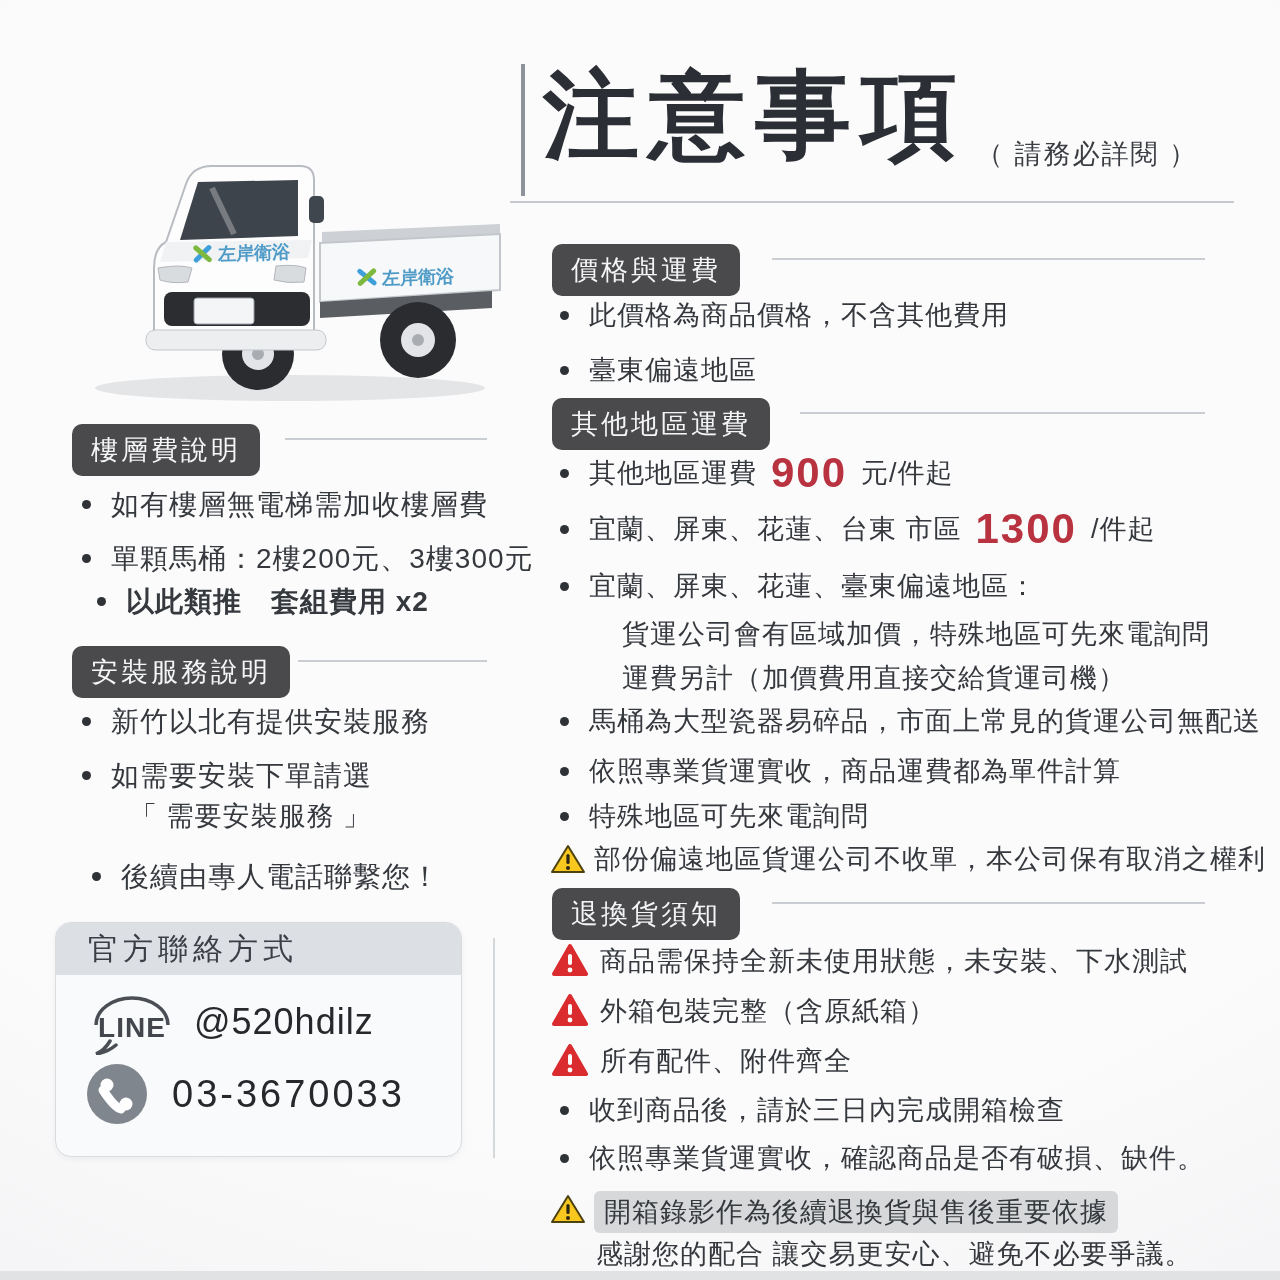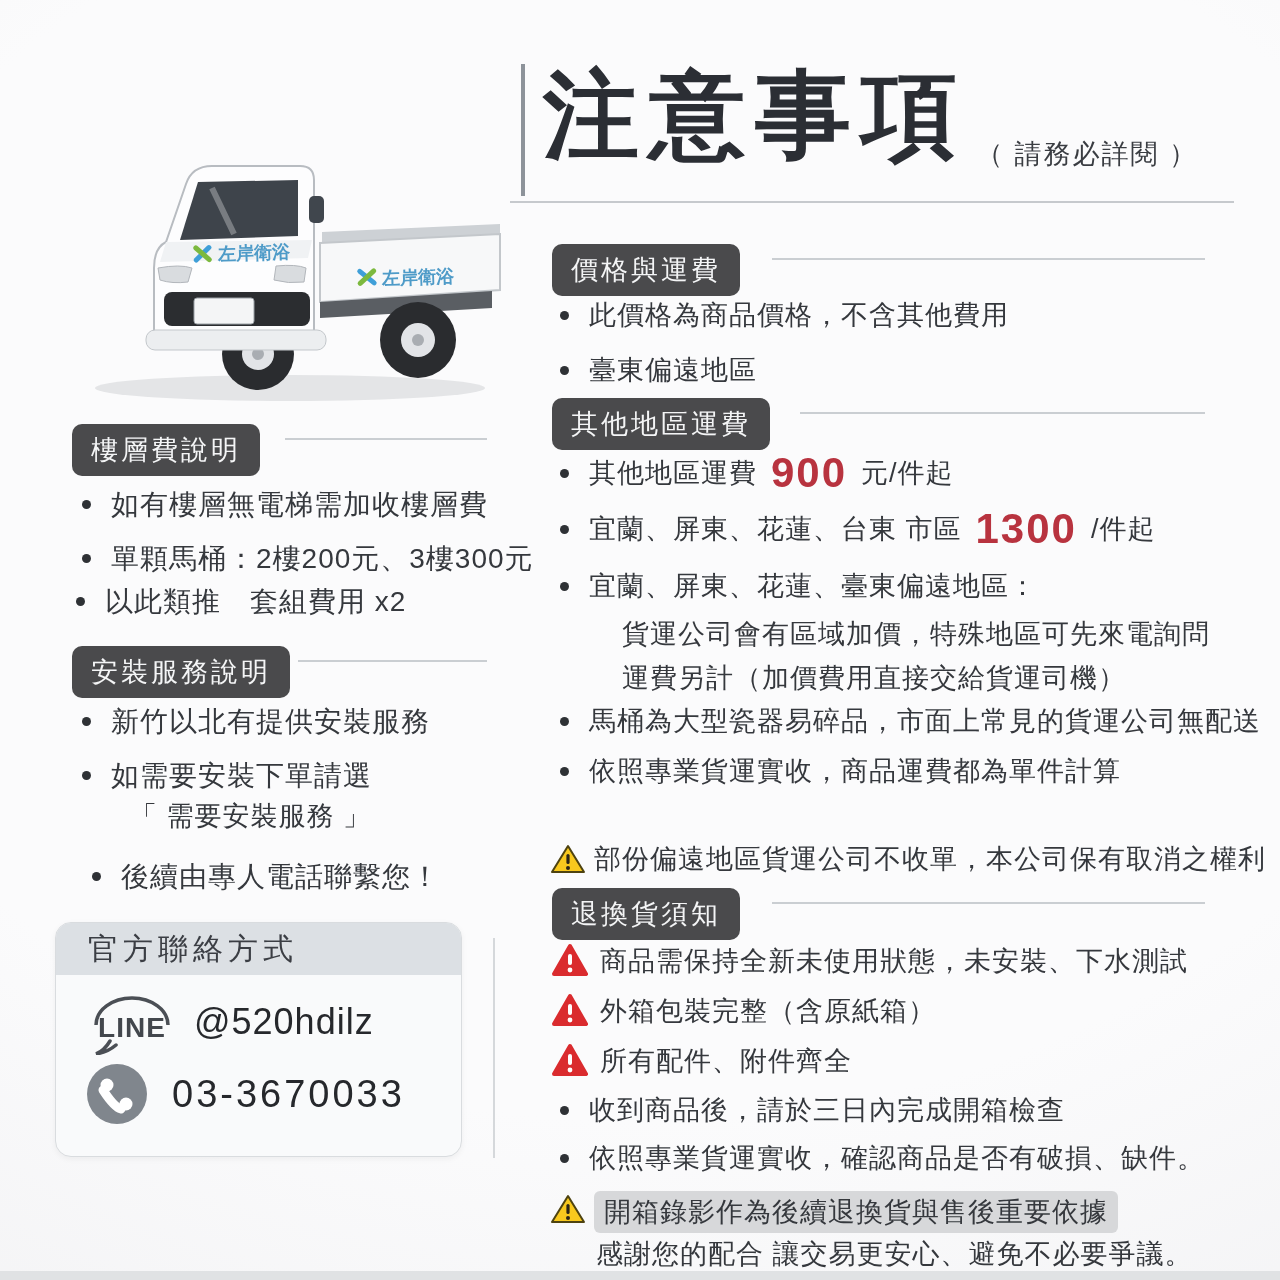--- a/index.html
+++ b/index.html
@@ -94,21 +94,21 @@
   <div class="badge-rule" style="left:285px;top:438px;width:202px;"></div>
 
   <div class="row" style="left:82px;top:486px;">
     <span class="dot"></span>
     <span class="ltxt">如有樓層無電梯需加收樓層費</span>
   </div>
   <div class="row" style="left:82px;top:540px;">
     <span class="dot"></span>
     <span class="ltxt">單顆馬桶：2樓200元、3樓300元</span>
   </div>
-  <div class="row" style="left:76px;top:583px;">
+  <div class="row" style="left:97px;top:583px;font-weight:bold;">
     <span class="dot"></span>
     <span class="ltxt">以此類推　套組費用 x2</span>
   </div>
 
   <div class="badge" style="left:72px;top:646px;">安裝服務說明</div>
   <div class="badge-rule" style="left:298px;top:660px;width:189px;"></div>
 
   <div class="row" style="left:82px;top:703px;">
     <span class="dot"></span>
     <span class="ltxt">新竹以北有提供安裝服務</span>
@@ -183,20 +183,24 @@
   <div class="cont txt" style="left:622px;top:660px;">運費另計（加價費用直接交給貨運司機）</div>
 
   <div class="row" style="left:560px;top:703px;">
     <span class="dot"></span>
     <span class="txt">馬桶為大型瓷器易碎品，市面上常見的貨運公司無配送</span>
   </div>
   <div class="row" style="left:560px;top:753px;">
     <span class="dot"></span>
     <span class="txt">依照專業貨運實收，商品運費都為單件計算</span>
   </div>
+  <div class="row" style="left:560px;top:798px;">
+    <span class="dot"></span>
+    <span class="txt">特殊地區可先來電詢問</span>
+  </div>
 
   <div class="row" style="left:550px;top:841px;">
     <svg class="tri yellow" width="36" height="32" viewBox="0 0 36 32">
       <path d="M18 3 L34 29 L2 29 Z" fill="#f8c81e" stroke="#4e4310" stroke-width="2" stroke-linejoin="round"></path>
       <rect x="16.4" y="11" width="3.2" height="10" rx="1.6" fill="#2b2417"></rect>
       <circle cx="18" cy="25" r="2" fill="#2b2417"></circle>
     </svg>
     <span class="txt">部份偏遠地區貨運公司不收單，本公司保有取消之權利</span>
   </div>
 

